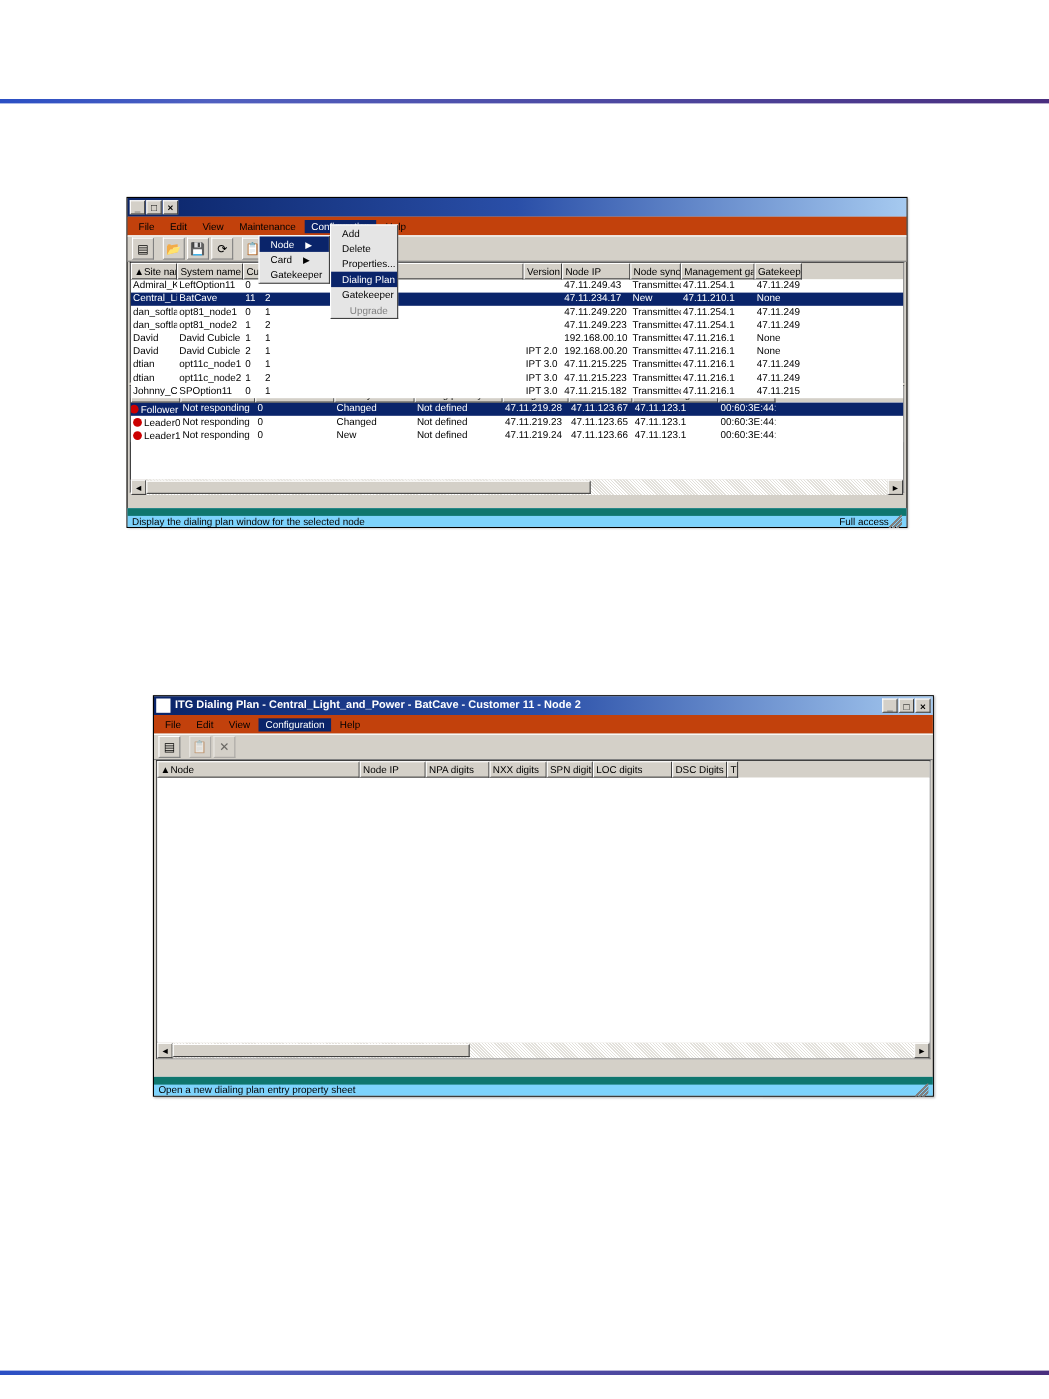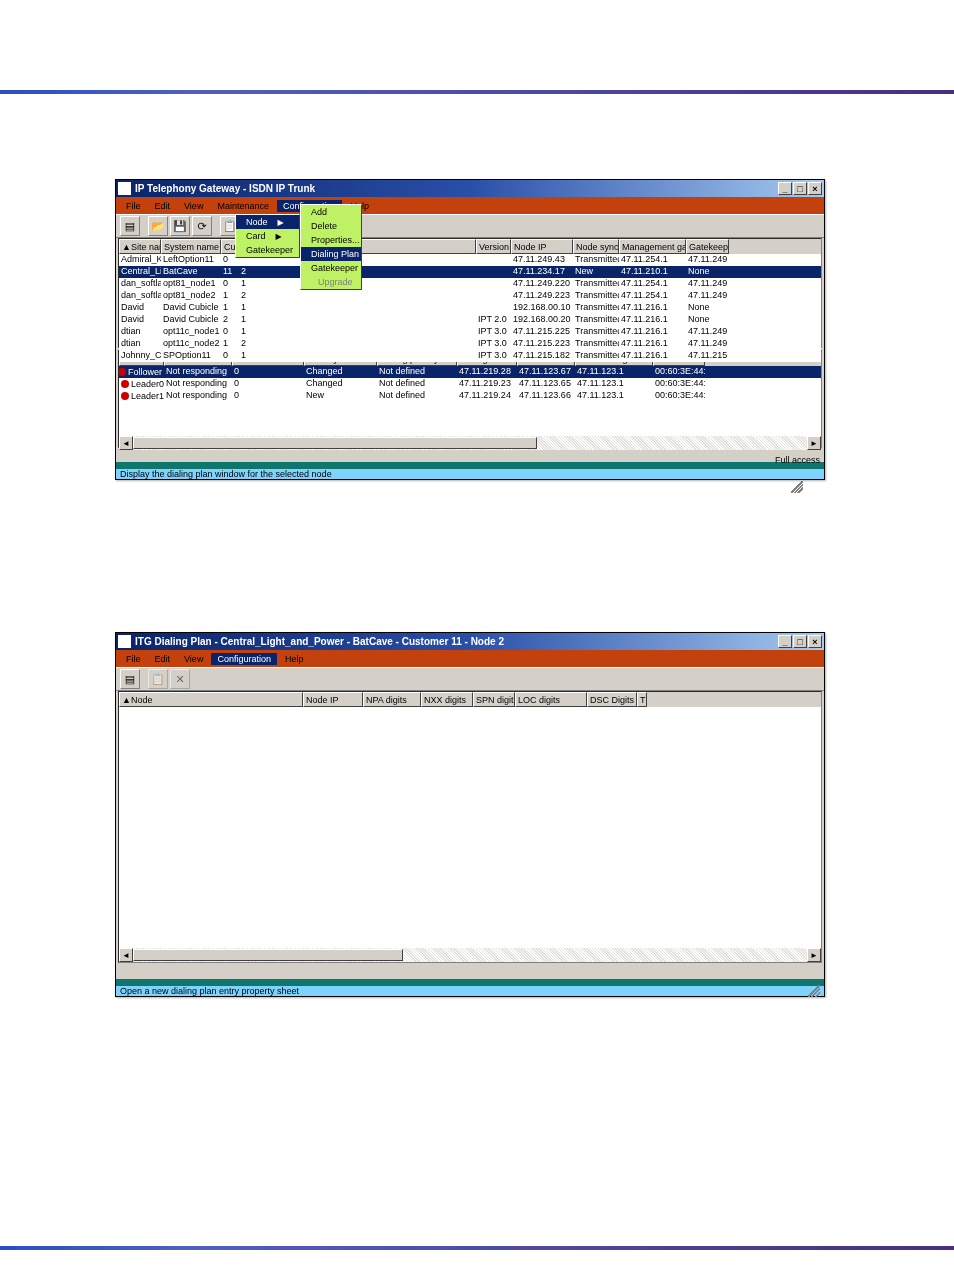--- a/index.html
+++ b/index.html
@@ -3,21 +3,21 @@
 <meta charset="utf-8">
 <style>
 * { margin:0; padding:0; box-sizing:border-box; }
 html,body{ width:954px; height:1272px; background:#fff; font-family:Tahoma,Arial,sans-serif; font-size:9px; color:#000; }
 .page { position:relative; width:954px; height:1272px; }
 .top-bar { position:absolute; top:90px; left:0; width:954px; height:4px; background:linear-gradient(90deg,#2a4fc4 0%,#5060c0 20%,#4a2f7f 100%); }
 .bot-bar { position:absolute; top:1246px; left:0; width:954px; height:4px; background:linear-gradient(90deg,#2a4fc4 0%,#5060c0 20%,#4a2f7f 100%); }
 
 .window { position:absolute; left:115px; background:#d4d0c8; border:1px solid #000; box-shadow:1px 1px 2px rgba(0,0,0,.3); }
 #win1 { top:179px; width:710px; height:301px; }
-#win2 { top:632px; width:710px; height:365px; }
+#win2 { top:632px; width:710px; height:365px;margin-left:24px; }
 
 .titlebar { height:17px; background:linear-gradient(90deg,#0a2468 0%,#2a4fa8 50%,#a6caf0 100%); color:#fff; display:flex; align-items:center; padding:0 2px; font-size:10px; font-weight:bold; }
 .titlebar .title-text { flex:1; display:flex; align-items:center; gap:4px; }
 .titlebar .title-icon { width:13px; height:13px; background:#fff; display:inline-block; }
 .ctl-buttons { display:flex; gap:1px; }
 .ctl-btn { width:14px; height:13px; background:#d4d0c8; border:1px solid #fff; border-right-color:#404040; border-bottom-color:#404040; color:#000; font-family:Arial; font-size:9px; font-weight:bold; display:flex; align-items:center; justify-content:center; }
 
 .menubar { height:17px; background:#c2410c; display:flex; align-items:center; padding:0 4px; gap:2px; }
 .menu-item { padding:1px 6px; cursor:default; }
 .menu-item.open { background:#0a246a; color:#fff; }
@@ -32,28 +32,28 @@
 .grid-header { display:flex; background:#d4d0c8; height:15px; }
 .grid-header .gh { border:1px solid; border-color:#fff #404040 #404040 #fff; padding:0 2px; overflow:hidden; white-space:nowrap; font-size:9px; display:flex; align-items:center; }
 .grid-body { background:#fff; }
 .gr { display:flex; height:12px; font-size:9px; }
 .gr .gc { padding:0 2px; overflow:hidden; white-space:nowrap; }
 .gr.sel { background:#0a246a; color:#fff; }
 
 #win1 .upper { height:110px; margin:0 2px; position:relative; }
 #win1 .lower { height:98px; margin:2px 2px 0 2px; }
 
-.popup-menu { position:absolute; background:#bef264; border:1px solid; border-color:#fff #404040 #404040 #fff; z-index:100; font-size:9px; }
+.popup-menu { position:absolute; background:#e5e5e5; border:1px solid; border-color:#fff #404040 #404040 #fff; z-index:100; font-size:9px; }
 .popup-menu .mi { padding:2px 18px 2px 10px; white-space:nowrap; display:flex; justify-content:space-between; align-items:center; gap:10px; }
 .popup-menu .mi.hi { background:#0a246a; color:#fff; }
 .popup-menu .mi.dis { color:#808080;padding-left:17px; }
 .popup-menu .arrow { font-size:8px; }
 
 .statusbar { position:absolute; bottom:0; left:0; right:0; height:17px; background:#7dd3fc; border-top:7px solid #0f766e; display:flex; align-items:center; padding:0 4px; font-size:9px; justify-content:space-between; }
-.statusbar .sb-right { display:flex; align-items:center; gap:16px;flex-direction:column; }
+.statusbar .sb-right { display:flex; align-items:center; gap:0; }
 .grip { width:12px; height:12px; background:
   linear-gradient(135deg,transparent 45%,#808080 45%,#808080 55%,transparent 55%),
   linear-gradient(135deg,transparent 60%,#808080 60%,#808080 70%,transparent 70%),
   linear-gradient(135deg,transparent 75%,#808080 75%,#808080 85%,transparent 85%); }
 
 .hscroll { height:14px; background:#d4d0c8; display:flex; }
 .sb-btn{ width:14px;height:14px;background:#d4d0c8;border:1px solid;border-color:#fff #404040 #404040 #fff;display:flex;align-items:center;justify-content:center;font-size:8px;}
 .sb-track{ flex:1;background:repeating-linear-gradient(45deg,#e2e0da,#e2e0da 1px,#fff 1px,#fff 2px);}
 .sb-thumb{ height:12px;background:#d4d0c8;border:1px solid;border-color:#fff #404040 #404040 #fff; margin-top:1px;}
 
@@ -66,24 +66,20 @@
 </style>
 </head>
 <body>
 
 <div class="page">
 <div class="top-bar"></div>
 <div class="bot-bar"></div>
 
 <div class="window" id="win1">
   <div class="titlebar">
-    <span class="title-text">
-      <span class="title-icon"></span>
-      <span>IP Telephony Gateway - ISDN IP Trunk</span>
-    </span>
     <div class="ctl-buttons">
       <div class="ctl-btn">_</div>
       <div class="ctl-btn">□</div>
       <div class="ctl-btn">×</div>
     </div>
   </div>
   <div class="menubar">
     <span class="menu-item">File</span>
     <span class="menu-item">Edit</span>
     <span class="menu-item">View</span>

